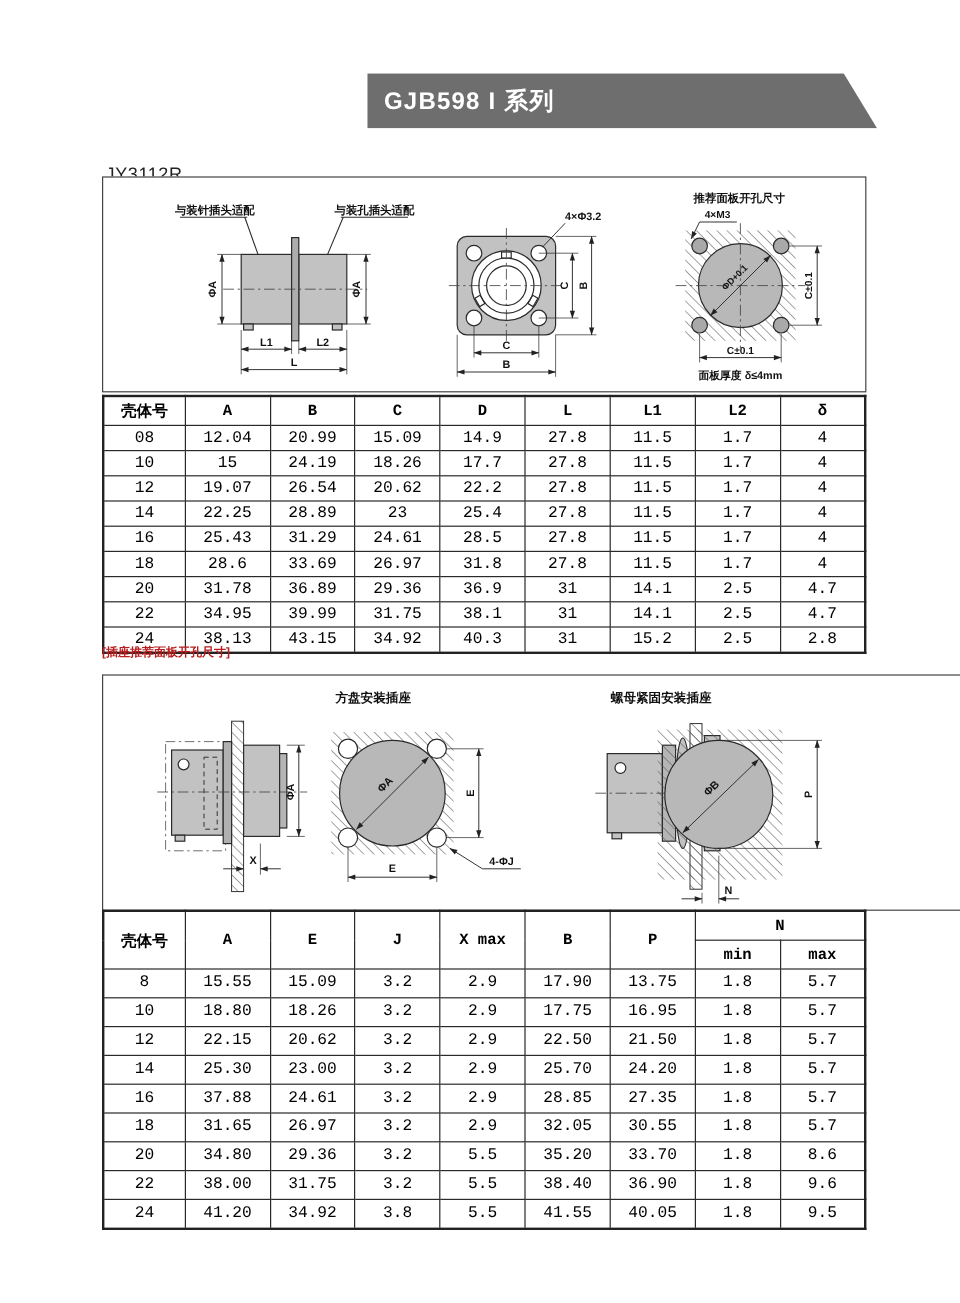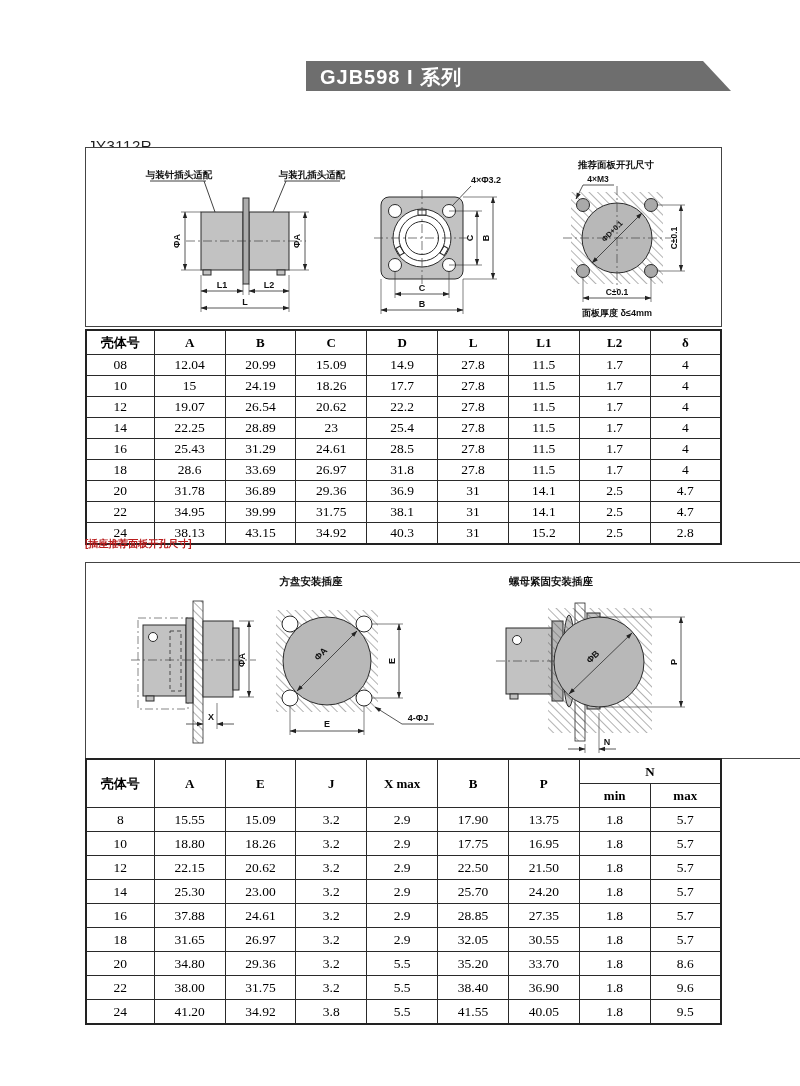--- a/index.html
+++ b/index.html
@@ -1,28 +1,28 @@
 <!DOCTYPE html>
 <html><head>
 <meta charset="utf-8">
 <style>
   html,body{margin:0;padding:0;background:#fff;}
   .page{position:relative;width:800px;height:1086px;background:#ffffff;overflow:hidden;
         font-family:"Liberation Sans","DejaVu Sans",sans-serif;color:#111;}
-  .banner{position:absolute;left:306px;top:61px;width:425px;height:30px;background:#6e6e6e;
+  .banner{position:absolute;left:306px;top:61px;width:425px;height:46px;background:#6e6e6e;
           clip-path:polygon(0 0, calc(100% - 28px) 0, 100% 100%, 0 100%);
-          display:flex;align-items:flex-end;box-sizing:border-box;padding-left:14px;}
+          display:flex;align-items:center;box-sizing:border-box;padding-left:14px;}
   .banner span{color:#fff;font-weight:bold;font-size:20px;letter-spacing:1px;}
   .model{position:absolute;left:88px;top:137px;font-size:15px;color:#222;letter-spacing:0.5px;}
   .dbox{position:absolute;border:1.5px solid #444;background:#fff;box-sizing:border-box;}
   #box1{left:85px;top:147px;width:637px;height:180px;}
   #box2{left:85px;top:562px;width:746px;height:197px;}
   .sec-label{position:absolute;left:85px;top:537px;font-size:10px;color:#b91c1c;font-weight:600;}
   table{position:absolute;border-collapse:collapse;table-layout:fixed;background:#fff;
-        font-family:Liberation Serif, serif;font-size:13.5px;color:#000;}
+        font-family:Liberation Mono, monospace;font-size:13.5px;color:#000;}
   #table1{left:85px;top:329px;width:637px;border:2px solid #222;}
   #table2{left:85px;top:758px;width:637px;border:2px solid #222;}
   th,td{border:1px solid #2a2a2a;text-align:center;vertical-align:middle;padding:0;}
   #table1 th{height:23px;font-weight:bold;font-size:13px;}
   #table1 td{height:20px;}
   #table2 th{height:23px;font-weight:bold;font-size:13px;}
   #table2 td{height:23px;}
   .shell-col{width:10.5%;}
   svg text{fill:#111;}
   .cjk{font-weight:bold;}

